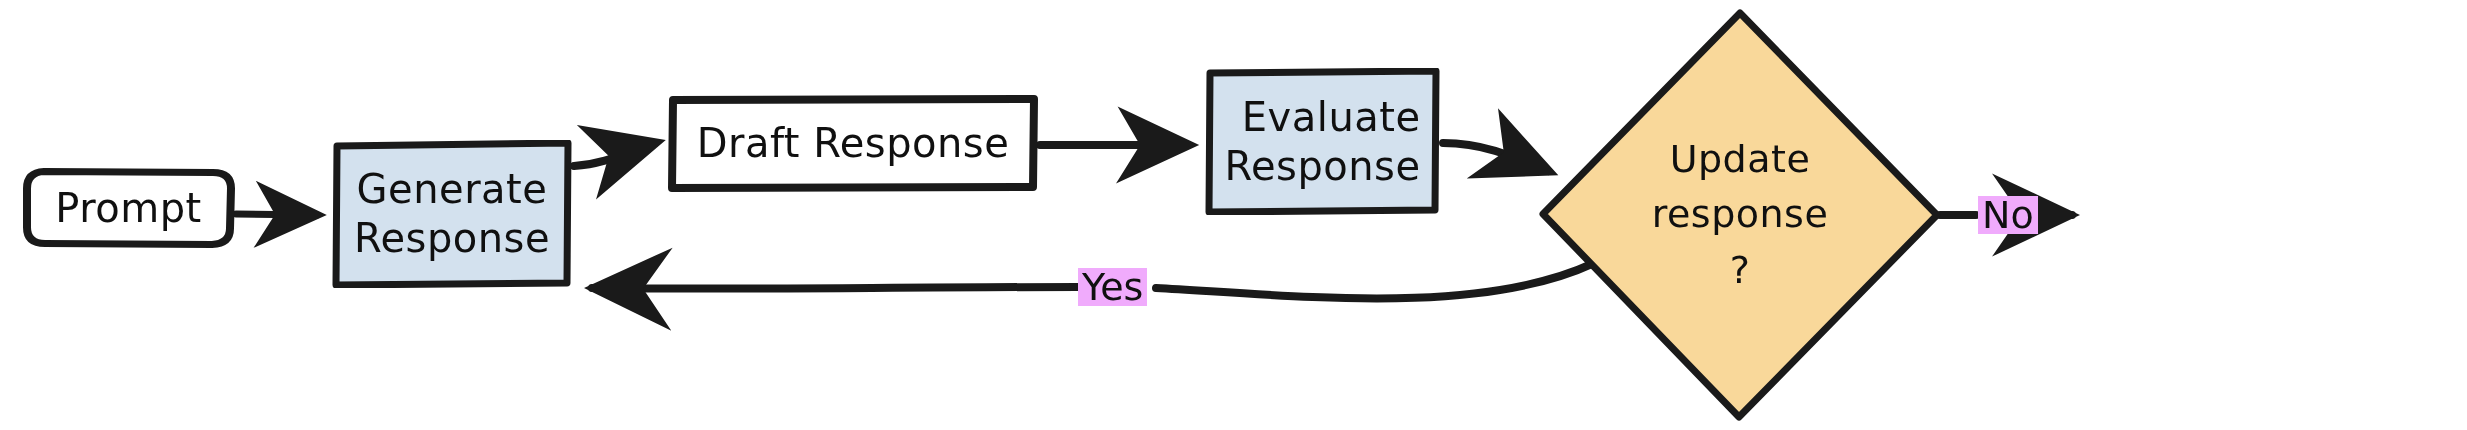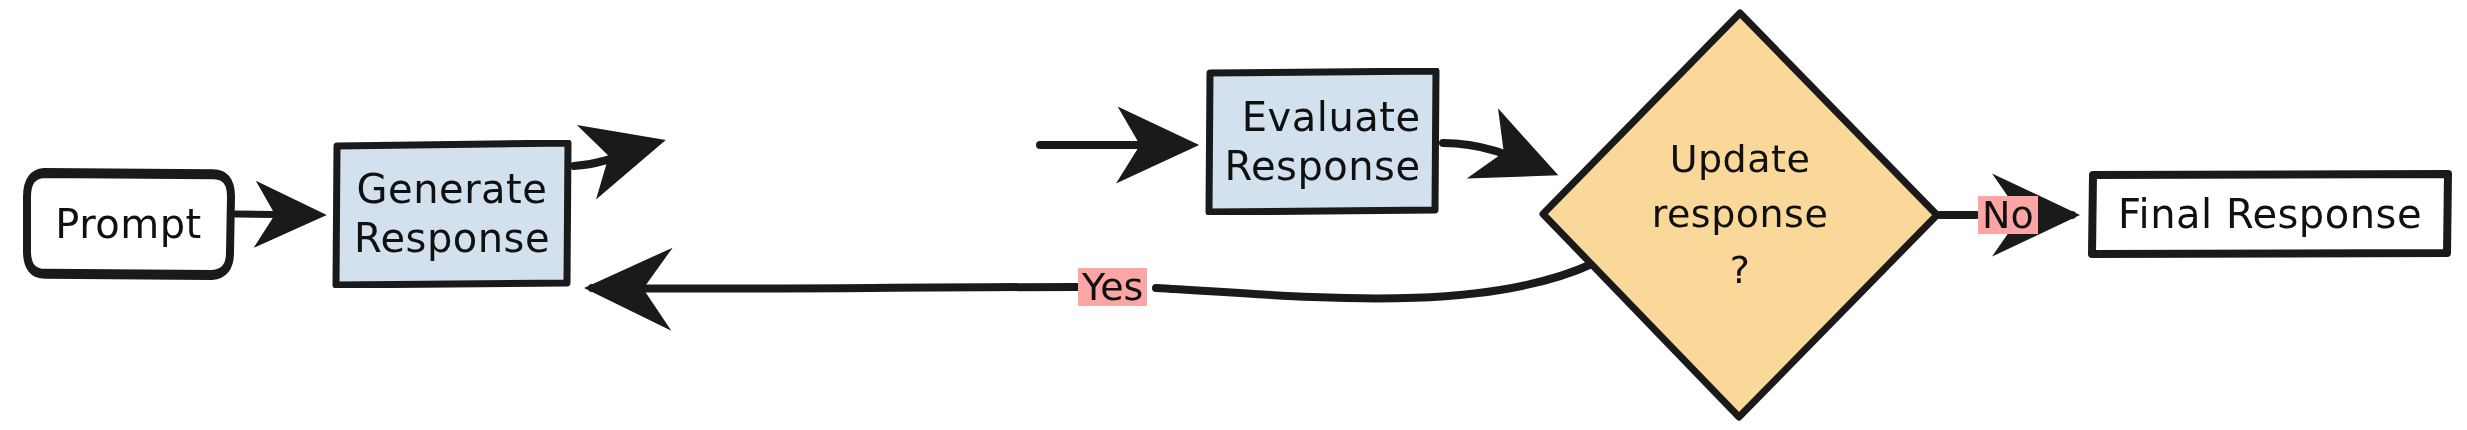--- a/index.html
+++ b/index.html
@@ -53,28 +53,28 @@
     width: 100%;
     height: 100%;
     z-index: 1;
   }
   .edge-label {
     position: absolute;
     color: #101010;
     font-family: "DejaVu Sans", sans-serif;
     font-size: 38px;
     line-height: 1;
-    background: #fca5a5;
+    background: #f0abfc;
     padding: 0 4px;
     white-space: nowrap;
     z-index: 4;
   }
 
   
-  #node-prompt        { left: 22px;   top: 168px; width: 213px; height: 112px;  }
+  #node-prompt        { left: 22px;   top: 168px; width: 213px; height: 80px;  }
   #node-generate      { left: 332px;  top: 140px; width: 240px; height: 148px; }
   #node-draft         { left: 668px;  top: 95px;  width: 370px; height: 97px;  }
   #node-evaluate      { left: 1205px; top: 68px;  width: 235px; height: 147px; text-align: right; }
   #node-update        { left: 1538px; top: 8px;   width: 404px; height: 414px; text-align: center; }
   #node-final         { left: 2088px; top: 170px; width: 364px; height: 88px;  }
 
   #node-update .node-label { font-size: 38px; line-height: 1.45; }
 
   
   #edge-label-yes { left: 1078px; top: 268px; }
@@ -118,41 +118,41 @@
   </div>
 
   <div class="node" id="node-generate">
     <svg class="node-shape" viewBox="0 0 240 148" preserveAspectRatio="none">
       <path d="M5,6 L236,3 L235,143 L4,145 Z" fill="#d3e1ee" stroke="#1a1a1a" stroke-width="7" stroke-linejoin="round"></path>
     </svg>
     <span class="node-label">Generate
 Response</span>
   </div>
 
+  <div class="node" id="node-draft">
+    <svg class="node-shape" viewBox="0 0 370 97" preserveAspectRatio="none">
+      <path d="M5,5 L366,4 L365,92 L4,93 Z" fill="#ffffff" stroke="#1a1a1a" stroke-width="8" stroke-linejoin="round"></path>
+    </svg>
+    <span class="node-label">Draft Response</span>
+  </div>
 
   <div class="node" id="node-evaluate">
     <svg class="node-shape" viewBox="0 0 235 147" preserveAspectRatio="none">
       <path d="M5,5 L231,3 L230,142 L4,144 Z" fill="#d3e1ee" stroke="#1a1a1a" stroke-width="7" stroke-linejoin="round"></path>
     </svg>
     <span class="node-label">Evaluate
 Response</span>
   </div>
 
   <div class="node" id="node-update">
     <svg class="node-shape" viewBox="0 0 404 414" preserveAspectRatio="none">
       <path d="M202,5 L399,207 L201,409 L5,206 Z" fill="#f9d89a" stroke="#1a1a1a" stroke-width="7" stroke-linejoin="round"></path>
     </svg>
     <span class="node-label">Update
 response
 ?</span>
   </div>
 
-  <div class="node" id="node-final">
-    <svg class="node-shape" viewBox="0 0 364 88" preserveAspectRatio="none">
-      <path d="M5,5 L360,4 L359,83 L4,84 Z" fill="#ffffff" stroke="#1a1a1a" stroke-width="8" stroke-linejoin="round"></path>
-    </svg>
-    <span class="node-label">Final Response</span>
-  </div>
 
   <span class="edge-label" id="edge-label-yes">Yes</span>
   <span class="edge-label" id="edge-label-no">No</span>
 
 </div>
 
 </body></html>

